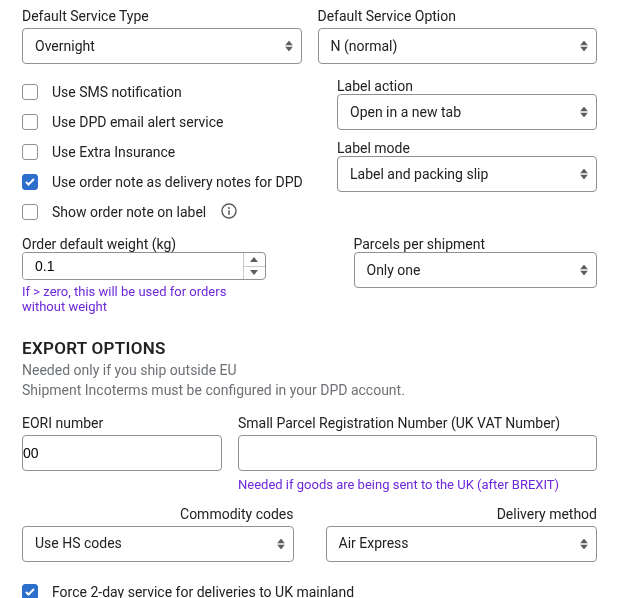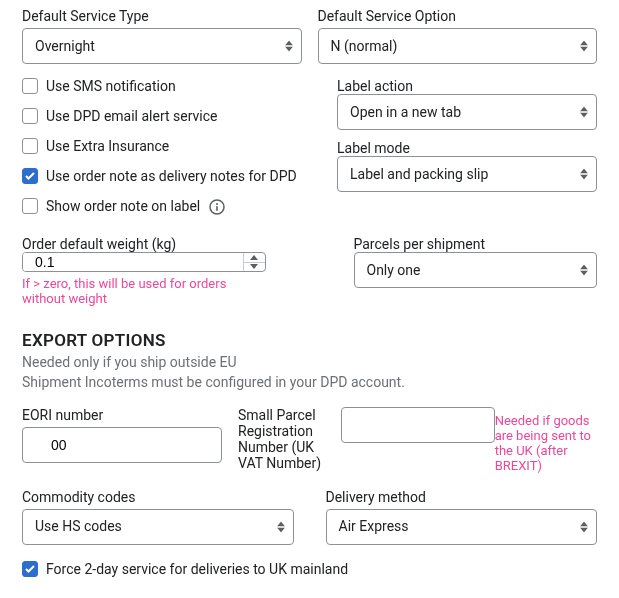--- a/index.html
+++ b/index.html
@@ -33,29 +33,29 @@
     display: flex;
     flex-direction: column;
     gap: 1px;
     pointer-events: none;
   }
   .select .chevrons svg { display: block; }
   .text-input {
     border: 1px solid #8c9196;
     border-radius: 4px;
     height: 36px;
-    padding: 0 28px;
+    padding: 0 0;
     font-size: 14px;
     background: #fff;
     width: 100%;
   }
   .checkbox-row {
     display: flex;
-    align-items: flex-start;
-    gap: 8px;
+    align-items: flex-end;
+    gap: 14px;
     margin-bottom: 8px;
     min-height: 22px;
   }
   .cbx {
     width: 16px;
     height: 16px;
     border: 1px solid #8c9196;
     border-radius: 3px;
     background: #fff;
     display: inline-flex;
@@ -78,28 +78,28 @@
     color: #5c5f62;
   }
   .two-col-check {
     display: flex;
     gap: 16px;
     margin: 14px 0 8px 0;
   }
   .two-col-check .left { flex: 1.15; }
   .two-col-check .right { flex: 1; }
   .right-stack .mini-group { margin-bottom: 10px; }
-  .help-text { color: #ec4899; font-size: 13px; margin-top: 4px; }
+  .help-text { color: #6d28d9; font-size: 13px; margin-top: 4px; }
   .weight-group { display: flex; gap: 88px; margin-top: 6px; }
   .weight-col { flex: 1; }
   .num-input-wrap {
     display: flex;
     border: 1px solid #8c9196;
     border-radius: 4px;
-    height: 20px;
+    height: 28px;
     overflow: hidden;
   }
   .num-input-wrap input {
     border: none;
     outline: none;
     flex: 1;
     padding: 0 12px;
     font-size: 14px;
   }
   .spinner {
@@ -120,22 +120,22 @@
     font-weight: 600;
     font-size: 17px;
     letter-spacing: 0.3px;
     margin-top: 24px;
     margin-bottom: 2px;
     color: #202223;
   }
   .section-sub { color: #6d7175; font-size: 14px; line-height: 1.45; margin-bottom: 14px; }
   .eori-row { display: flex; gap: 16px; margin-bottom: 4px; }
   .eori-row .ecol-1 { flex: 0 0 200px; display:flex; flex-direction:column; }
-  .eori-row .ecol-2 { flex: 1; display:flex; flex-direction:row; }
-  .commodity-row { display: flex; gap: 32px; margin-top: 14px; margin-bottom: 16px; }
+  .eori-row .ecol-2 { flex: 1; display:flex; flex-direction:column; }
+  .commodity-row { display: flex; gap: 32px; margin-top: 14px; margin-bottom: 16px; text-align: right; }
   .commodity-row .ccol { flex: 1; display:flex; flex-direction:column; }
 </style>
 </head>
 <body>
 
 <div class="row">
   <div class="col">
     <label class="field-label">Default Service Type</label>
     <div class="select">
       <span>Overnight</span>

